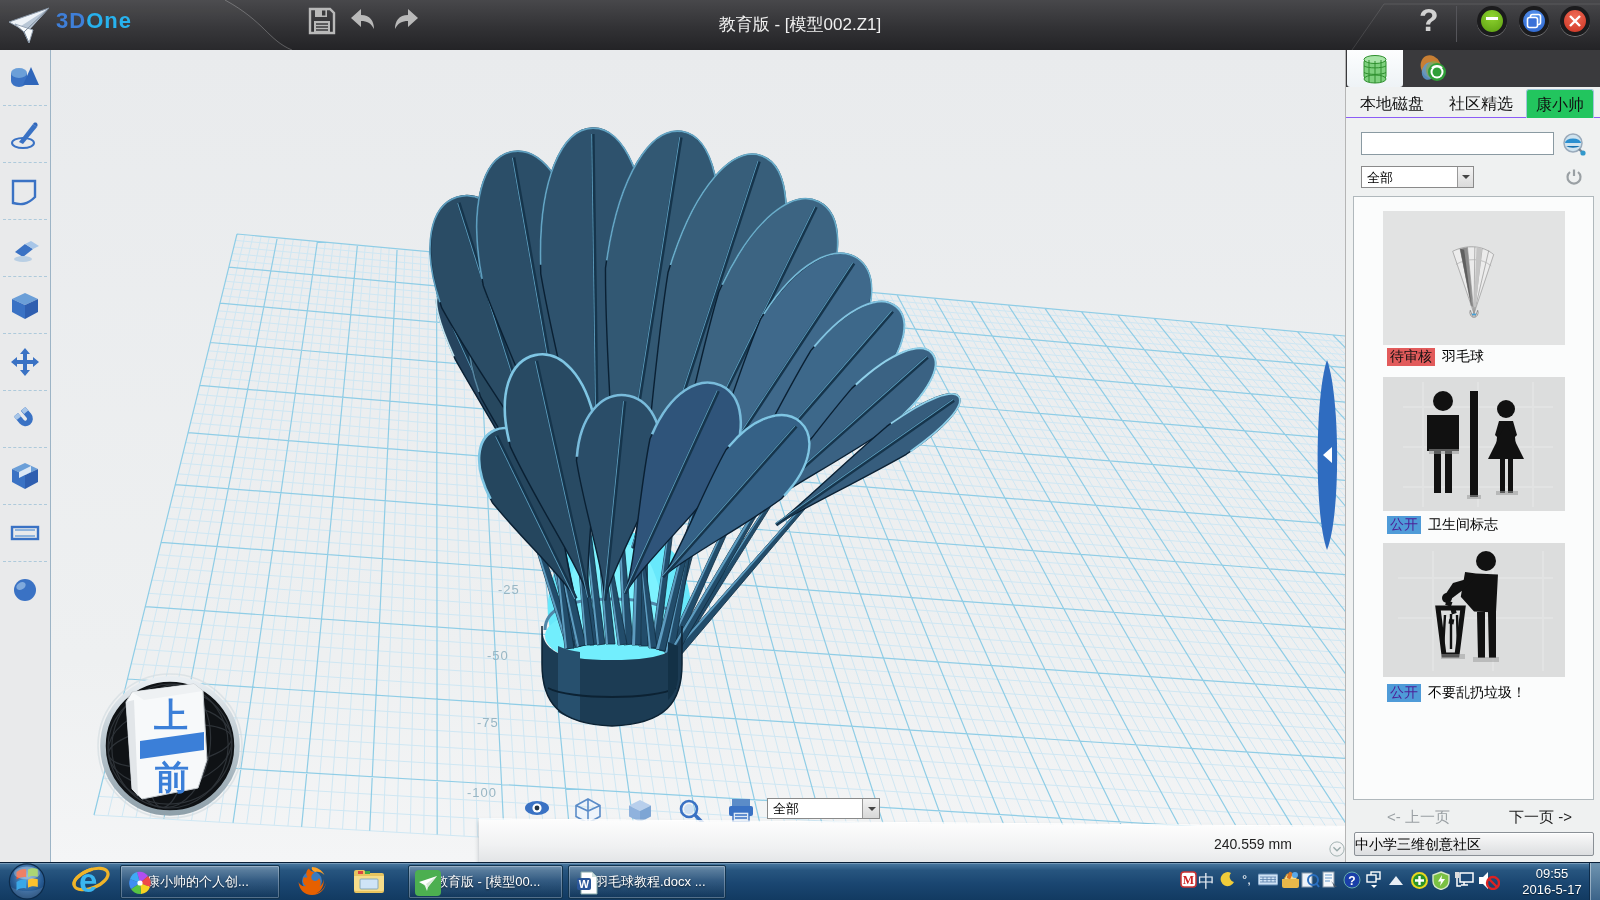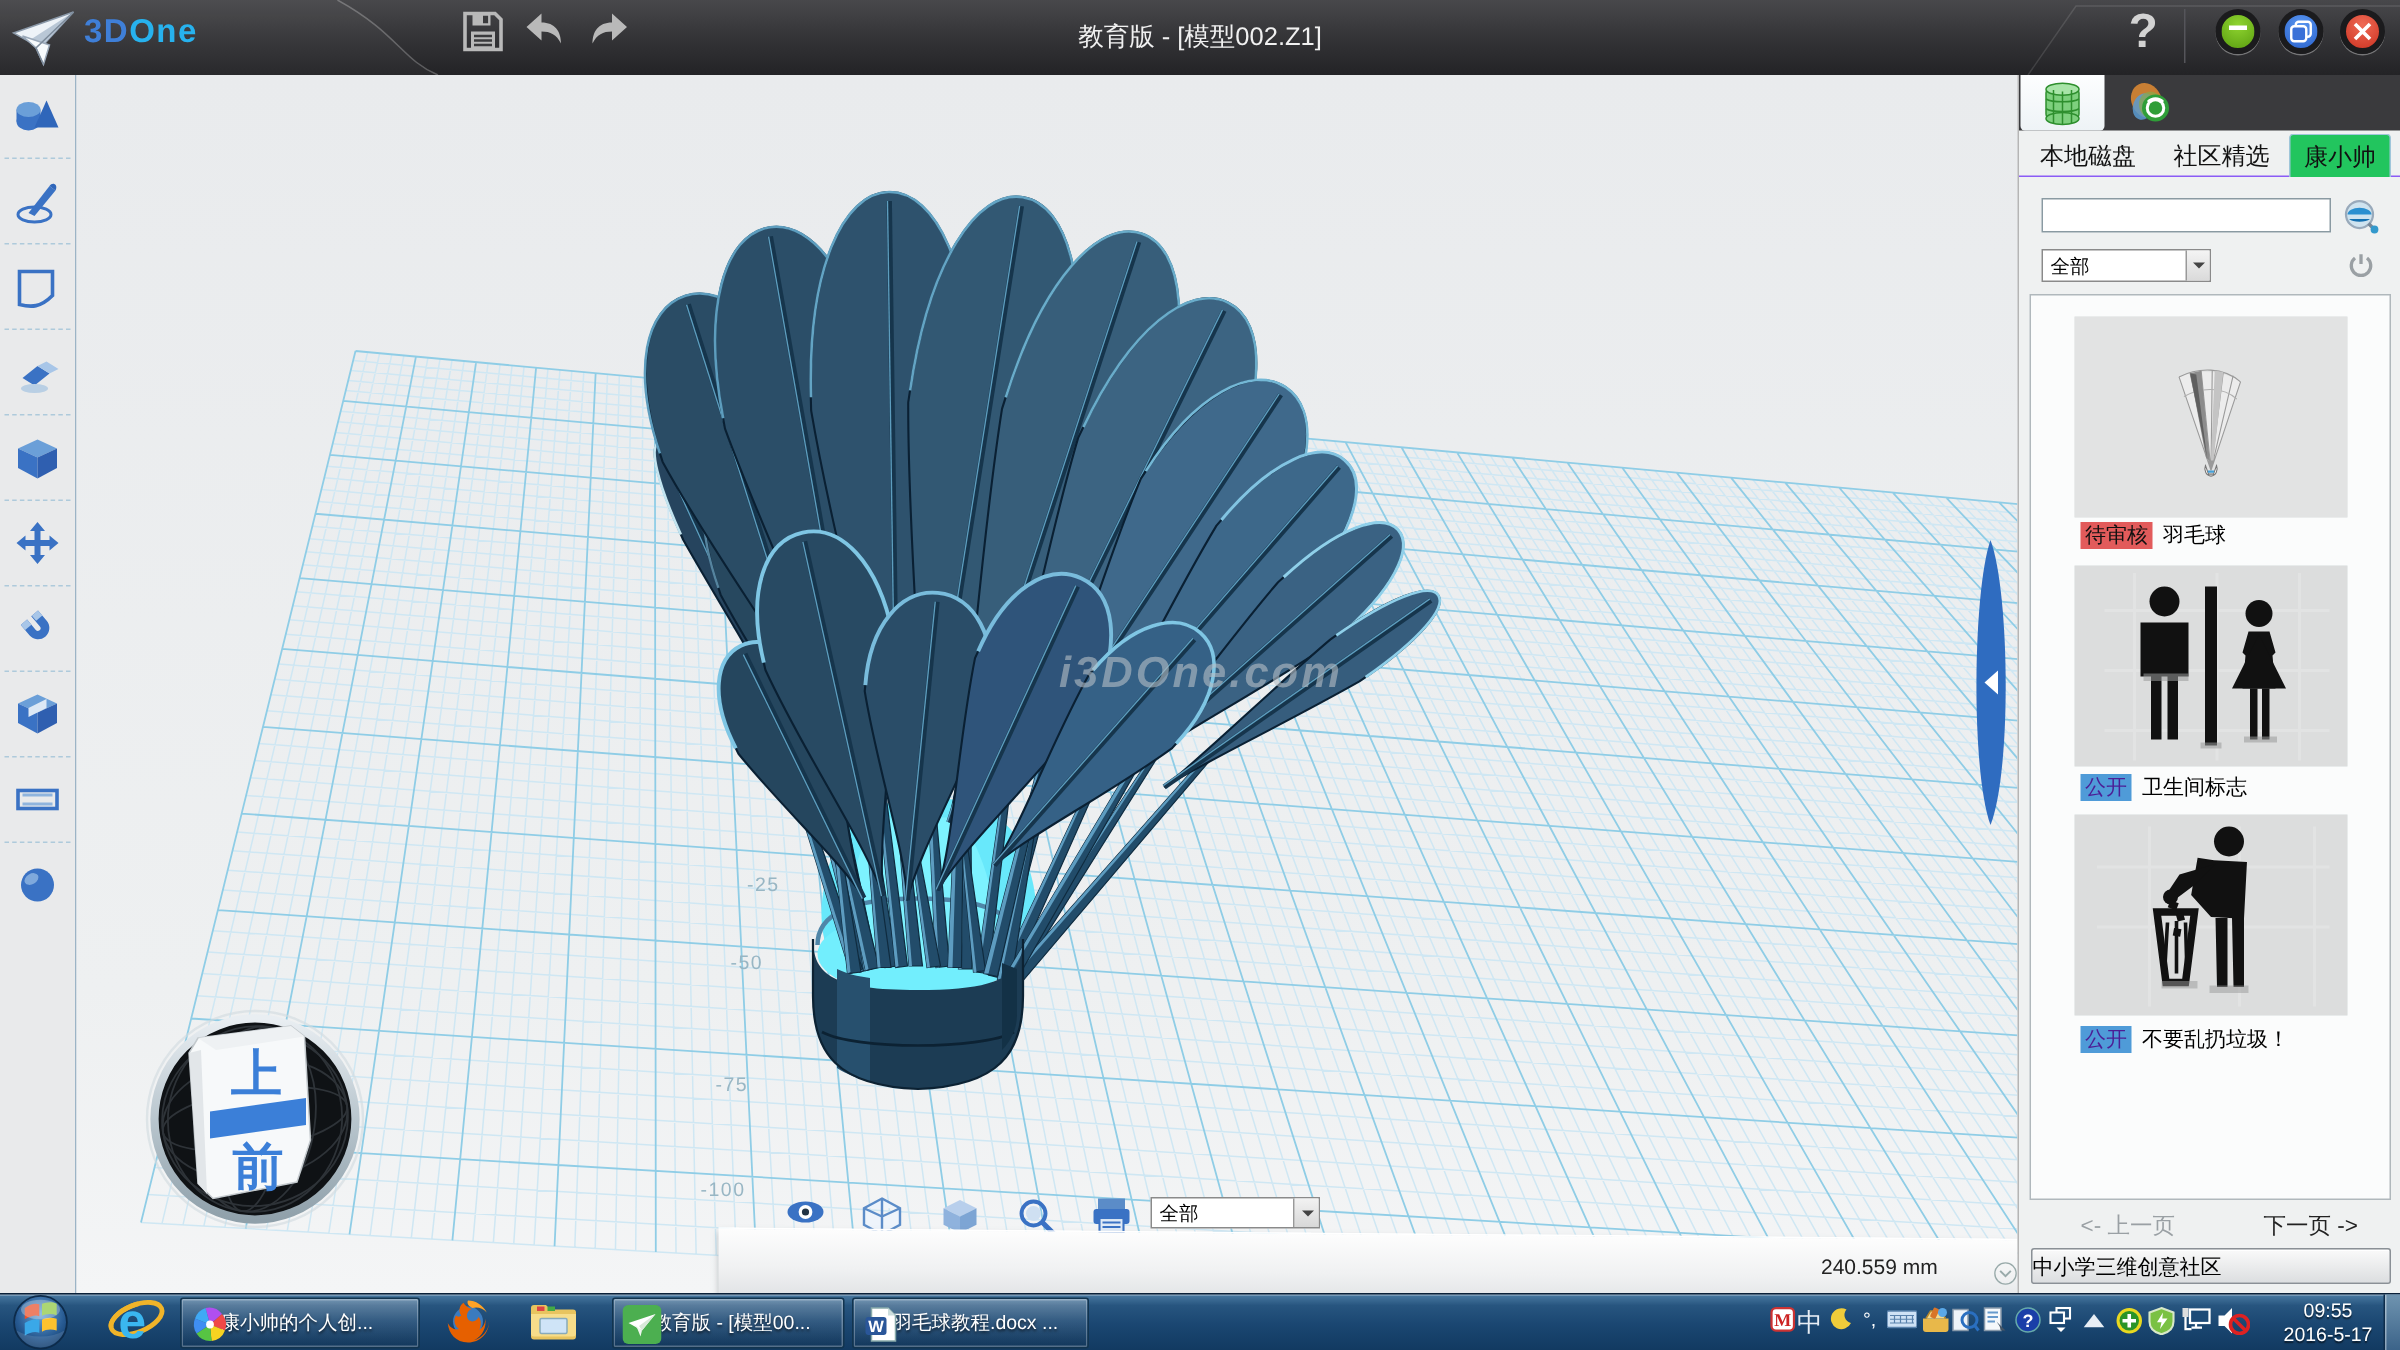--- a/index.html
+++ b/index.html
@@ -166,21 +166,21 @@
       <ellipse cx="12" cy="12" rx="5" ry="3.5" fill="#7fa9dc" transform="rotate(-30 12 12)"></ellipse>
     </svg>
   </div>
 
 <div id="viewport" class="abs">
  <svg id="grid" width="1600" height="900" viewBox="0 0 1600 900">
       <path class="gmin" d="M245.1 234.7L108.0 815.8 M253.1 235.5L122.0 816.6 M261.2 236.2L135.9 817.4 M269.3 237.0L149.9 818.2 M285.3 238.5L177.7 819.8 M293.4 239.2L191.5 820.6 M301.4 239.9L205.4 821.4 M309.4 240.7L219.2 822.2 M325.4 242.1L246.7 823.7 M333.4 242.9L260.5 824.5 M341.4 243.6L274.2 825.3 M349.4 244.3L287.9 826.1 M365.3 245.8L315.3 827.6 M373.3 246.5L328.9 828.4 M381.2 247.3L342.5 829.2 M389.2 248.0L356.1 830.0 M405.0 249.5L383.2 831.5 M412.9 250.2L396.8 832.3 M420.8 250.9L410.3 833.1 M428.7 251.6L423.8 833.8 M444.5 253.1L450.7 835.4 M452.4 253.8L464.1 836.1 M460.3 254.6L477.5 836.9 M468.1 255.3L490.9 837.7 M483.9 256.7L517.5 839.2 M491.7 257.4L530.9 840.0 M499.5 258.2L544.2 840.7 M507.4 258.9L557.4 841.5 M523.0 260.3L583.9 843.0 M530.8 261.0L597.1 843.7 M538.6 261.8L610.3 844.5 M546.4 262.5L623.5 845.3 M561.9 263.9L649.7 846.8 M569.7 264.6L662.8 847.5 M577.5 265.3L675.9 848.3 M585.2 266.1L689.0 849.0 M600.7 267.5L715.0 850.5 M608.5 268.2L728.0 851.2 M616.2 268.9L741.0 852.0 M623.9 269.6L753.9 852.7 M639.3 271.0L779.8 854.2 M647.0 271.7L792.7 854.9 M654.7 272.4L805.6 855.7 M662.4 273.2L818.4 856.4 M677.7 274.6L844.1 857.9 M685.4 275.3L856.9 858.6 M693.0 276.0L869.6 859.3 M700.7 276.7L882.4 860.1 M716.0 278.1L907.8 861.5 M723.6 278.8L920.5 862.2 M731.2 279.5L933.2 863.0 M738.8 280.2L945.9 863.7 M754.0 281.6L971.1 865.1 M761.6 282.3L983.7 865.8 M769.2 283.0L996.3 866.6 M776.8 283.7L1008.8 867.3 M791.9 285.1L1033.9 868.7 M799.4 285.8L1046.4 869.4 M807.0 286.5L1058.9 870.1 M814.5 287.2L1071.3 870.8 M829.6 288.5L1096.2 872.3 M837.1 289.2L1108.6 873.0 M844.6 289.9L1121.0 873.7 M852.1 290.6L1133.3 874.4 M867.1 292.0L1158.0 875.8 M874.6 292.7L1170.3 876.5 M882.1 293.4L1182.6 877.2 M889.6 294.1L1194.8 877.9 M904.5 295.4L1219.3 879.3 M911.9 296.1L1231.5 880.0 M919.4 296.8L1243.7 880.7 M926.8 297.5L1255.9 881.4 M941.7 298.9L1280.2 882.8 M949.1 299.5L1292.3 883.5 M956.5 300.2L1304.4 884.2 M963.9 300.9L1316.5 884.9 M978.7 302.3L1340.6 886.2 M986.1 303.0L1352.6 886.9 M993.5 303.6L1364.6 887.6 M1000.8 304.3L1376.6 888.3 M1015.5 305.7L1400.5 889.7 M1022.9 306.3L1412.5 890.3 M1030.2 307.0L1424.4 891.0 M1037.6 307.7L1436.3 891.7 M1052.2 309.0L1460.0 893.1 M1059.5 309.7L1471.9 893.7 M1066.8 310.4L1483.7 894.4 M1074.2 311.1L1495.5 895.1 M1088.7 312.4L1519.1 896.4 M1096.0 313.1L1530.8 897.1 M1103.3 313.7L1542.6 897.8 M1110.6 314.4L1554.3 898.4 M1125.1 315.7L1577.7 899.8 M1132.3 316.4L1589.3 900.4 M1139.6 317.1L1601.0 901.1 M1146.8 317.7L1612.6 901.8 M1161.3 319.1L1635.8 903.1 M1168.5 319.7L1647.4 903.8 M1175.7 320.4L1659.0 904.4 M1182.9 321.1L1670.5 905.1 M1197.3 322.4L1693.5 906.4 M1204.5 323.1L1705.0 907.1 M1211.6 323.7L1716.5 907.7 M1218.8 324.4L1728.0 908.4 M1233.1 325.7L1750.8 909.7 M1240.3 326.4L1762.2 910.3 M1247.4 327.0L1773.6 911.0 M1254.6 327.7L1785.0 911.6 M1268.8 329.0L1807.7 912.9 M1276.0 329.6L1819.0 913.6 M1283.1 330.3L1830.3 914.2 M1290.2 330.9L1841.6 914.9 M1304.4 332.3L1864.2 916.2 M1311.5 332.9L1875.4 916.8 M1318.5 333.6L1886.6 917.4 M1325.6 334.2L1897.8 918.1 M1339.8 335.5L1920.2 919.4 M1346.8 336.2L1931.4 920.0 M1353.9 336.8L1942.5 920.6 M1360.9 337.5L1953.6 921.3 M235.4 240.4L1374.9 344.9 M233.8 247.0L1381.9 351.7 M232.2 253.6L1389.0 358.7 M230.5 260.3L1396.2 365.8 M227.1 274.2L1411.0 380.3 M225.4 281.2L1418.6 387.7 M223.6 288.4L1426.3 395.2 M221.8 295.8L1434.1 402.8 M218.1 310.8L1450.1 418.5 M216.2 318.5L1458.3 426.5 M214.3 326.4L1466.6 434.6 M212.3 334.4L1475.1 442.9 M208.3 350.8L1492.5 459.9 M206.2 359.2L1501.3 468.6 M204.1 367.8L1510.4 477.5 M201.9 376.5L1519.6 486.5 M197.5 394.5L1538.5 504.9 M195.2 403.8L1548.2 514.4 M192.9 413.2L1558.0 524.1 M190.5 422.8L1568.1 533.9 M185.7 442.6L1588.7 554.1 M183.2 452.8L1599.3 564.4 M180.6 463.2L1610.1 575.0 M178.0 473.8L1621.1 585.7 M172.6 495.7L1643.7 607.9 M169.8 507.0L1655.4 619.3 M167.0 518.5L1667.2 630.9 M164.1 530.3L1679.3 642.7 M158.1 554.7L1704.2 667.1 M155.0 567.2L1717.1 679.6 M151.8 580.1L1730.2 692.5 M148.6 593.3L1743.6 705.5 M141.9 620.5L1771.2 732.5 M138.4 634.6L1785.4 746.5 M134.8 649.0L1799.9 760.7 M131.2 663.8L1814.8 775.2 M123.7 694.5L1845.5 805.3 M119.7 710.4L1861.4 820.8 M115.7 726.8L1877.6 836.7 M111.6 743.5L1894.3 853.0 M103.0 778.3L1928.7 886.6 M98.6 796.4L1946.5 904.0 M94.0 815.0L1964.7 921.9"></path>
       <path class="gmaj" d="M237.0 234.0L94.0 815.0 M277.3 237.7L163.8 819.0 M317.4 241.4L233.0 822.9 M357.4 245.1L301.6 826.9 M397.1 248.7L369.7 830.8 M436.6 252.4L437.2 834.6 M476.0 256.0L504.2 838.4 M515.2 259.6L570.7 842.2 M554.2 263.2L636.6 846.0 M593.0 266.8L702.0 849.7 M631.6 270.3L766.9 853.5 M670.1 273.9L831.3 857.1 M708.3 277.4L895.1 860.8 M746.4 280.9L958.5 864.4 M784.3 284.4L1021.4 868.0 M822.1 287.9L1083.8 871.6 M859.6 291.3L1145.7 875.1 M897.0 294.8L1207.1 878.6 M934.3 298.2L1268.1 882.1 M971.3 301.6L1328.6 885.5 M1008.2 305.0L1388.6 889.0 M1044.9 308.4L1448.2 892.4 M1081.4 311.7L1507.3 895.8 M1117.8 315.1L1566.0 899.1 M1154.0 318.4L1624.2 902.4 M1190.1 321.7L1682.0 905.7 M1226.0 325.0L1739.4 909.0 M1261.7 328.3L1796.4 912.3 M1297.3 331.6L1852.9 915.5 M1332.7 334.9L1909.0 918.7 M1367.9 338.1L1964.7 921.9 M237.0 234.0L1367.9 338.1 M228.8 267.2L1403.6 373.0 M220.0 303.2L1442.0 410.6 M210.3 342.5L1483.7 451.3 M199.7 385.4L1529.0 495.6 M188.1 432.6L1578.3 543.9 M175.3 484.6L1632.3 596.7 M161.1 542.4L1691.7 654.8 M145.3 606.7L1757.2 718.9 M127.5 679.0L1830.0 790.1 M107.4 760.7L1911.3 869.6"></path>
     </svg>
  <div class="glabel" style="left:447px;top:532px">-25</div>
- <div class="glabel" style="left:436px;top:584px">-50</div>
+ <div class="glabel" style="left:436px;top:598px">-50</div>
  <div class="glabel" style="left:426px;top:665px">-75</div>
  <div class="glabel" style="left:416px;top:735px">-100</div>
  <svg id="model" width="1600" height="900" viewBox="0 0 1600 900">
       <path d="M558 562 C580 522 652 522 678 558 C695 595 698 630 668 650 L566 652 C542 634 544 596 558 562Z" fill="#68e8fb"></path>
       <ellipse cx="612" cy="636" rx="67" ry="28" fill="#72eefd"></ellipse>
       <path d="M560 636 C560 600 575 560 585 545 L640 545 C660 575 668 616 665 648 Z" fill="#7df2ff"></path>
       <path d="M545 630 C545 610 566 599 612 599 C658 599 679 610 679 630" fill="none" stroke="#4f86a8" stroke-width="3"></path>
       <path d="M573 648 L521 442 L525 441 L581 646Z" fill="#224c6a" stroke="#0f2b3f" stroke-width="0.8"></path>
       <path d="M573 648 L521 442 L522 442 L575 647Z" fill="#5d9cc0"></path>
       <path d="M567 649 L501 435 L504 434 L575 646Z" fill="#224c6a" stroke="#0f2b3f" stroke-width="0.8"></path>
@@ -334,21 +334,20 @@
         <path d="M-1.8 0 L-1.8 -223 L1.8 -223 L1.8 0Z" fill="#16354c"></path>
         <path d="M-1.6 0 L-1.6 -223 L-0.7 -223 L-0.7 0Z" fill="#5d9dbe"></path>
       </g>
       <g transform="rotate(41.5 600 648) translate(600 553)">
         <path d="M0 0C-4 -31 -26 -87 -37 -137C-38 -182 -21 -207 0 -207C21 -207 38 -182 37 -137C26 -87 4 -31 0 0Z" fill="#356186" stroke="#0a2033" stroke-width="1.4"></path>
         <path d="M-37 -141C-38 -182 -21 -207 0 -207C21 -207 38 -182 37 -141" fill="none" stroke="#7fc6e4" stroke-width="2.4"></path>
         <path d="M-1.8 0 L-1.8 -201 L1.8 -201 L1.8 0Z" fill="#16354c"></path>
         <path d="M-1.6 0 L-1.6 -201 L-0.7 -201 L-0.7 0Z" fill="#5d9dbe"></path>
       </g>
     </svg>
- <div id="wmark">i3DOne.com</div>
 
 <svg class="abs" style="left:45px;top:622px" width="148" height="148" viewBox="0 0 148 148">
  <circle cx="74" cy="74" r="72" fill="none" stroke="#d3dce1" stroke-width="1.6" opacity=".65"></circle>
  <circle cx="74" cy="74" r="67" fill="#0f1215"></circle>
  <circle cx="74" cy="74" r="67" fill="none" stroke="url(#nbring)" stroke-width="5.5"></circle>
  <defs>
   <linearGradient id="nbring" x1="0" y1="0" x2="0" y2="1">
    <stop offset="0" stop-color="#e9eef2"></stop>
           <stop offset=".5" stop-color="#b9c6ce"></stop>
           <stop offset="1" stop-color="#8fa0aa"></stop>

